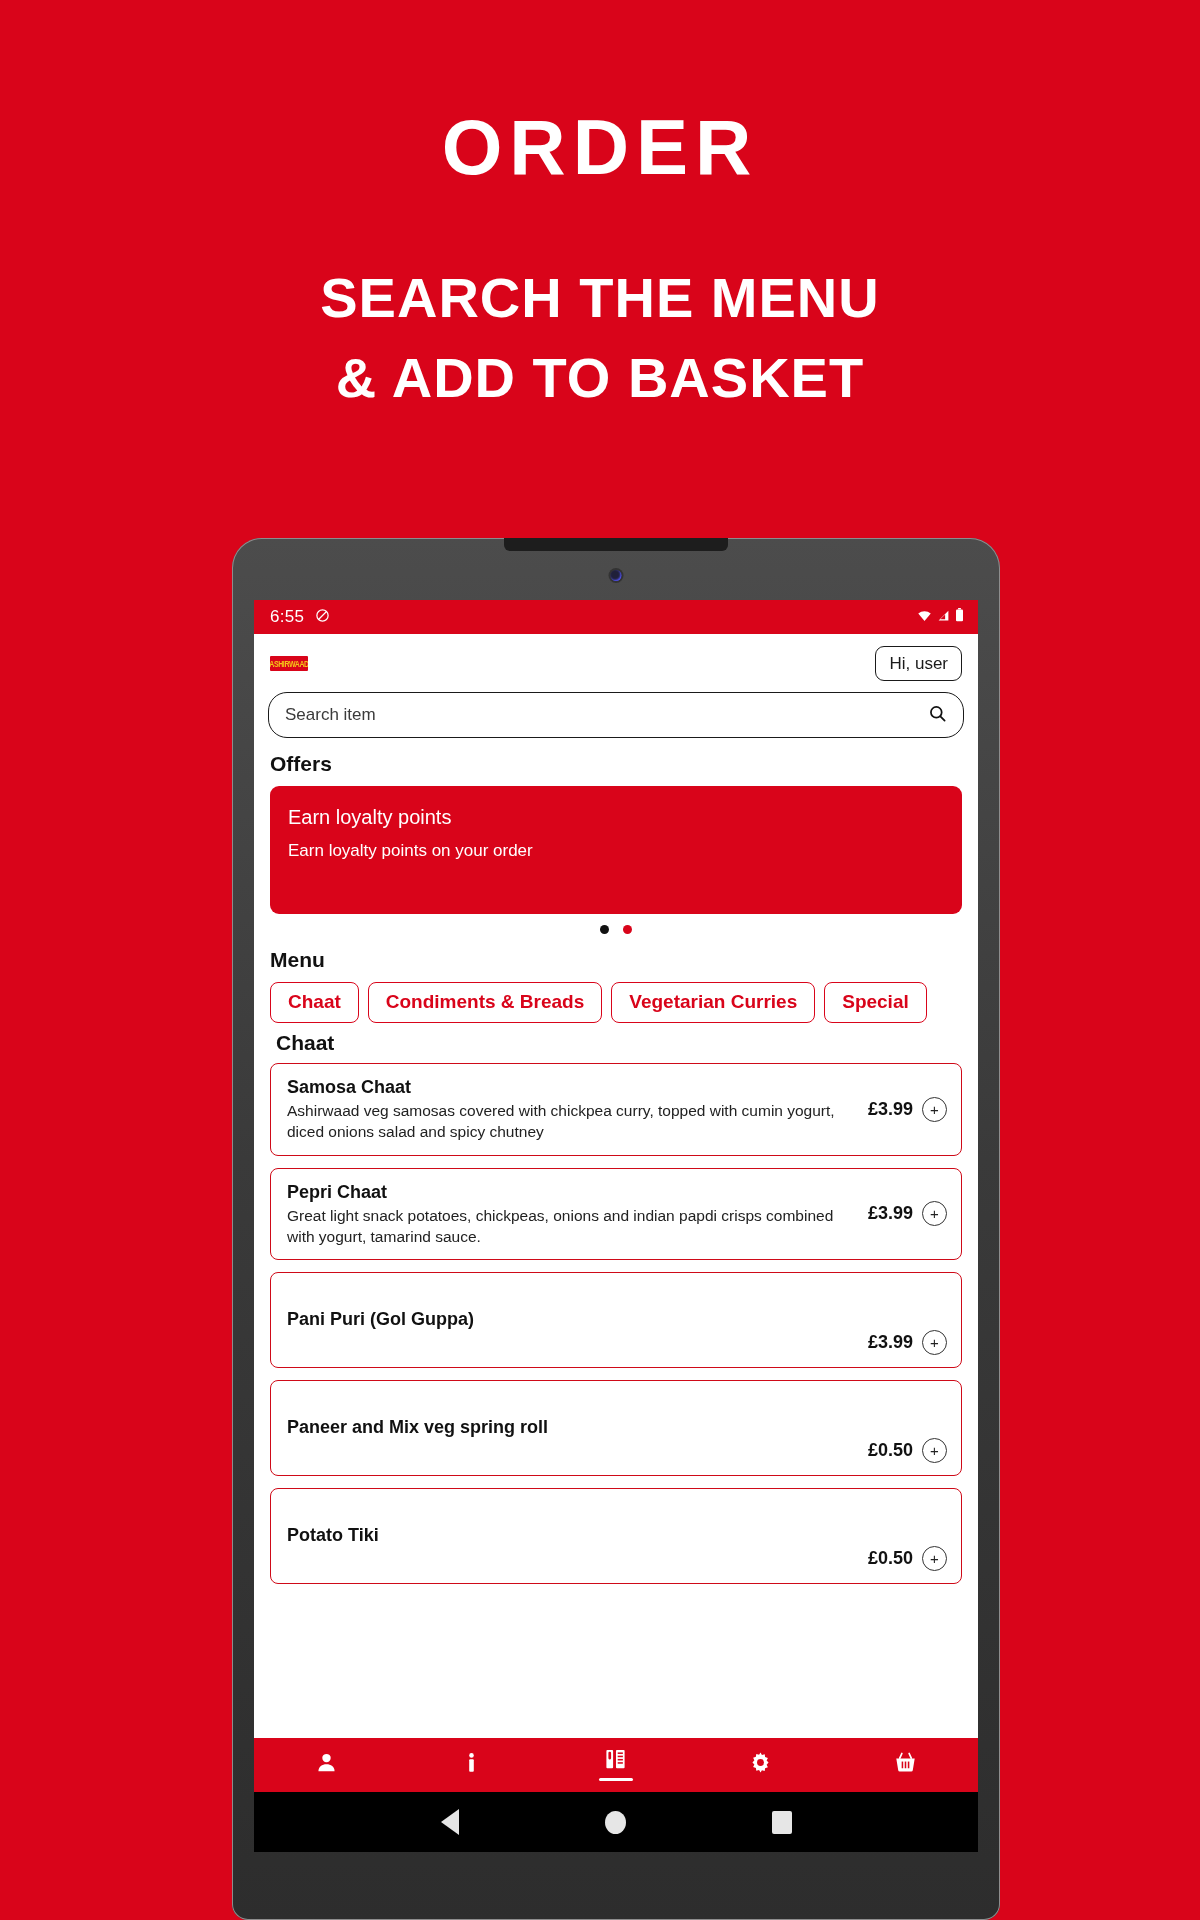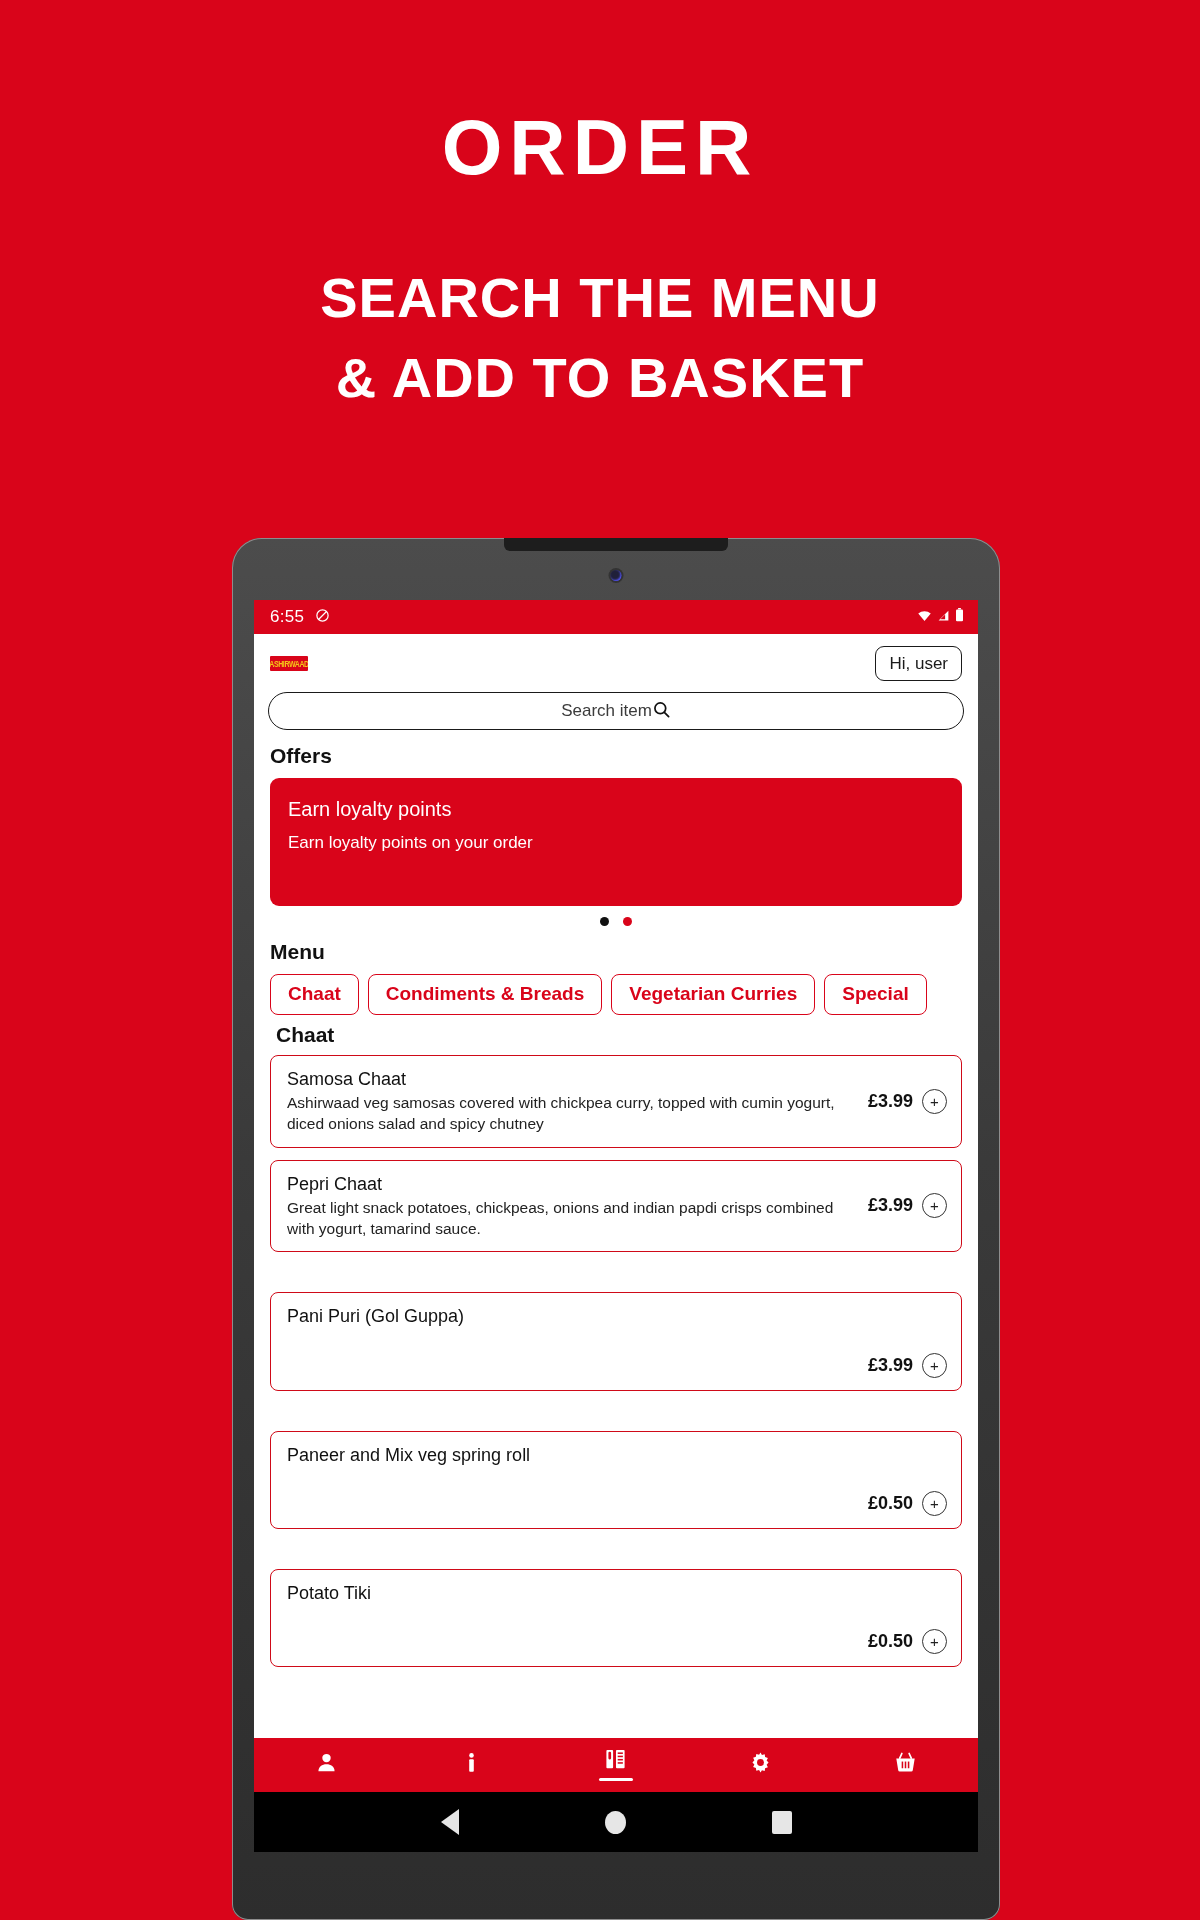--- a/index.html
+++ b/index.html
@@ -125,27 +125,27 @@
     padding: 8px 13px;
     font-size: 17px;
     color: #1a1a1a;
     background: #fff;
     line-height: 1;
   }
 
   
   .search-wrap { padding: 0 14px; flex: 0 0 auto; }
   .searchbar {
-    height: 38px;
+    height: 46px;
     border: 1.4px solid #1a1a1a;
     border-radius: 19px;
     display: flex;
     align-items: center;
     padding: 0 16px;
-    justify-content: center;
+    justify-content: space-between;
   }
   .search-placeholder { font-size: 17px; color: #3b3b3b; }
 
   
   .section-title {
     font-size: 21px;
     font-weight: 700;
     color: #111;
     padding: 14px 16px 10px 16px;
     flex: 0 0 auto;
@@ -227,21 +227,21 @@
     border-radius: 8px;
     padding: 12px 14px 12px 16px;
     display: flex;
     align-items: flex-start;
     gap: 8px;
     flex: 0 0 auto;
     background: #fff;
   }
   .item-card.tall { min-height: 96px; }
   .item-main { flex: 1 1 auto; min-width: 0; }
-  .item-name { font-size: 18px; font-weight: 400; color: #111; line-height: 1.3; }
+  .item-name { font-size: 18px; font-weight: 700; color: #111; line-height: 1.3; }
   .item-desc {
     font-size: 15.5px;
     color: #222;
     line-height: 1.33;
     margin-top: 2px;
   }
   .item-right {
     display: flex;
     align-items: center;
     gap: 9px;
@@ -255,21 +255,21 @@
     border-radius: 50%;
     border: 1.3px solid #333;
     display: flex;
     align-items: center;
     justify-content: center;
     font-size: 15px;
     color: #222;
     background: #fff;
     line-height: 1;
   }
-  .item-card.spaced { flex-direction: column; align-items: flex-start; margin-top: 28px; }
+  .item-card.spaced { flex-direction: row; align-items: center; }
   .item-card.spaced .item-right { align-self: flex-end; margin-top: 16px; }
 
   
   .bottom-nav {
     position: absolute;
     left: 0;
     bottom: 0;
     width: 100%;
     height: 52px;
     background: #d9041a;

